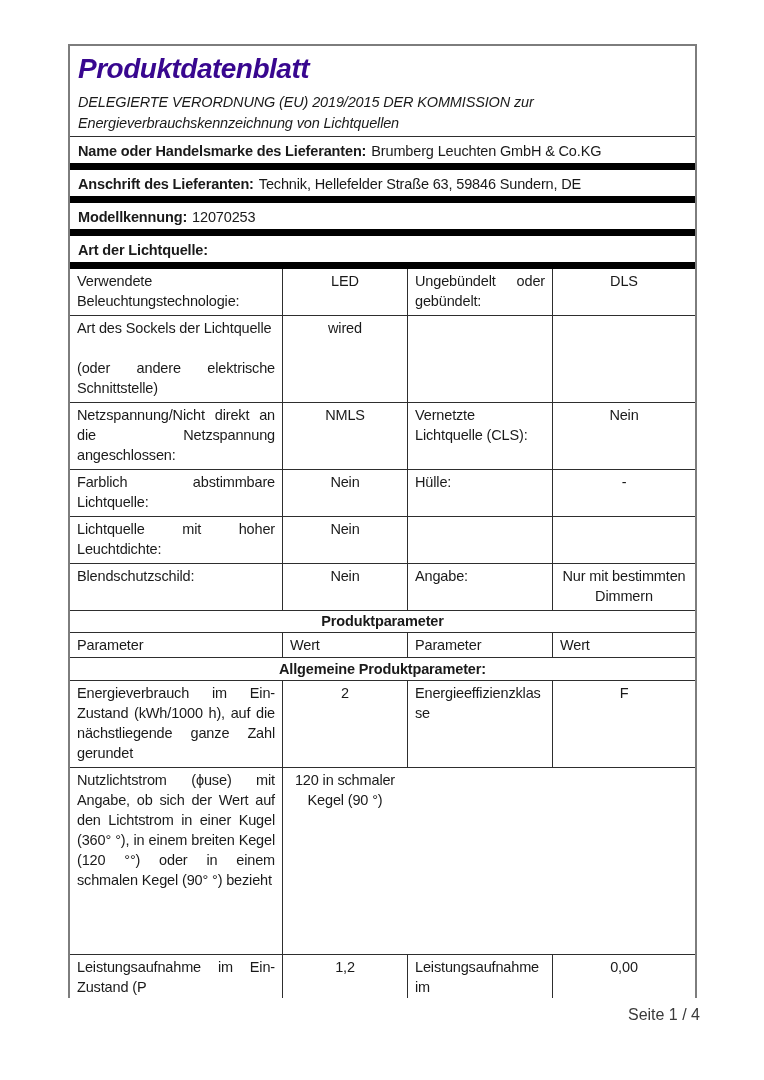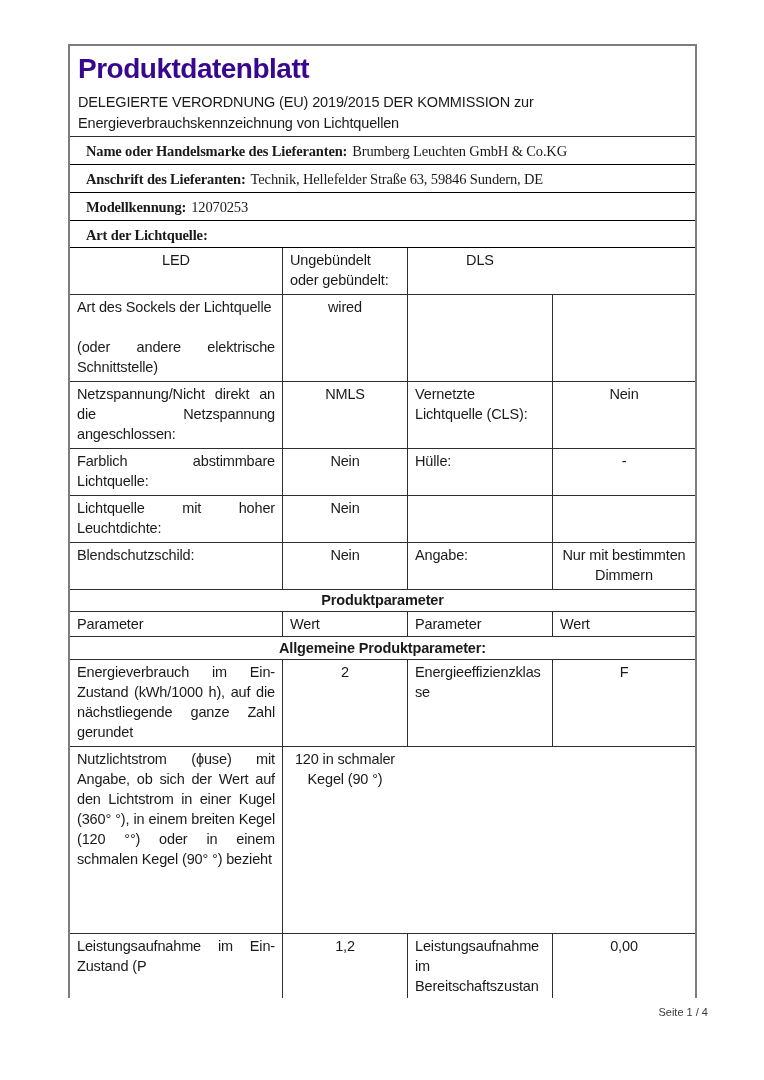--- a/index.html
+++ b/index.html
@@ -7,26 +7,26 @@
   .canvas { position:relative; width:764px; height:1080px; background:#ffffff; overflow:hidden; }
 
   .page {
     position:absolute; left:68px; top:44px; width:629px; height:954px;
     border:2px solid #7d7d7d; border-bottom:none;
     background:#ffffff; overflow:hidden;
     font-size:14.5px; letter-spacing:-0.15px; line-height:20px;
   }
 
   
-  .header-block { min-height:91px; border-bottom:1px solid #2e2e2e; padding:7px 8px 0 8px; }
+  .header-block { min-height:91px; border-bottom:1px solid #2e2e2e; padding:7px 8px 0 8px;font-style:italic; }
   .doc-title { color:#38078f; font-size:28px; line-height:32px; font-weight:bold; letter-spacing:-0.5px; }
   .doc-subtitle { margin-top:7px; line-height:21px; }
 
   
-  .info-row { min-height:28px; border-bottom:1px solid #000000; padding:4px 8px 2px 16px;font-family:Liberation Serif, serif; }
+  .info-row { min-height:28px; border-bottom:7px solid #000000; padding:4px 8px 2px 8px; }
   .info-row .lbl { font-weight:bold; }
   .info-row .val { margin-left:5px; }
 
   
   .grid-row { display:grid; grid-template-columns:212px 125px 145px 1fr; border-bottom:1px solid #2e2e2e; }
   .grid-row .cell { padding:2px 7px 4px 7px; }
   .grid-row .cell + .cell { border-left:1px solid #2e2e2e; }
   .cell.p {
     text-align:justify; white-space:pre-line;
     -webkit-hyphens:auto; hyphens:auto; overflow-wrap:break-word;
@@ -36,21 +36,21 @@
   .h43{min-height:43px} .h63{min-height:63px} .h61{min-height:61px}
   .h36{min-height:36px} .h42{min-height:42px}
   .h76{min-height:76px} .h187{min-height:187px} .h97{min-height:97px}
 
   
   .sect-row { min-height:20px; border-bottom:1px solid #2e2e2e; text-align:center; font-weight:bold; padding:0 6px 1px 6px; }
   .sect-row.tall { min-height:21px; padding-top:1px; }
   .param-head { min-height:24px; }
   .param-head .cell { padding:2px 7px 2px 7px; }
 
-  .footer { position:absolute; top:1006px; right:56px; font-size:11px; color:#3a3a3a; letter-spacing:0; }
+  .footer { position:absolute; top:1006px; right:64px; font-size:16px; color:#3a3a3a; letter-spacing:0; }
 </style>
 </head>
 <body>
 
 <div class="canvas">
   <div class="page">
 
     <div class="header-block">
       <div class="doc-title">Produktdatenblatt</div>
       <div class="doc-subtitle">
@@ -66,20 +66,21 @@
       <span class="lbl">Anschrift des Lieferanten:</span><span class="val">Technik, Hellefelder Straße 63, 59846 Sundern, DE</span>
     </div>
     <div class="info-row">
       <span class="lbl">Modellkennung:</span><span class="val">12070253</span>
     </div>
     <div class="info-row" style="min-height:26px">
       <span class="lbl">Art der Lichtquelle:</span>
     </div>
 
     <div class="grid-row h43">
+      <div class="cell p">Verwendete Beleuchtungstechnologie:</div>
       <div class="cell v">LED</div>
       <div class="cell p">Ungebündelt oder gebündelt:</div>
       <div class="cell v">DLS</div>
     </div>
     <div class="grid-row h63">
       <div class="cell p">Art des Sockels der Lichtquelle
 
 (oder andere elektrische Schnittstelle)</div>
       <div class="cell v">wired</div>
       <div class="cell p"></div>

